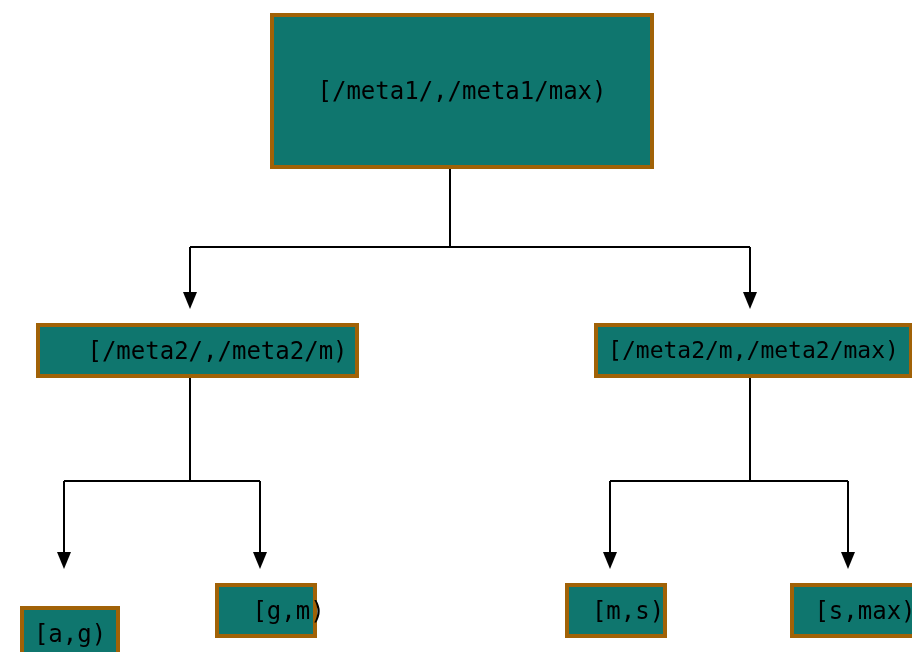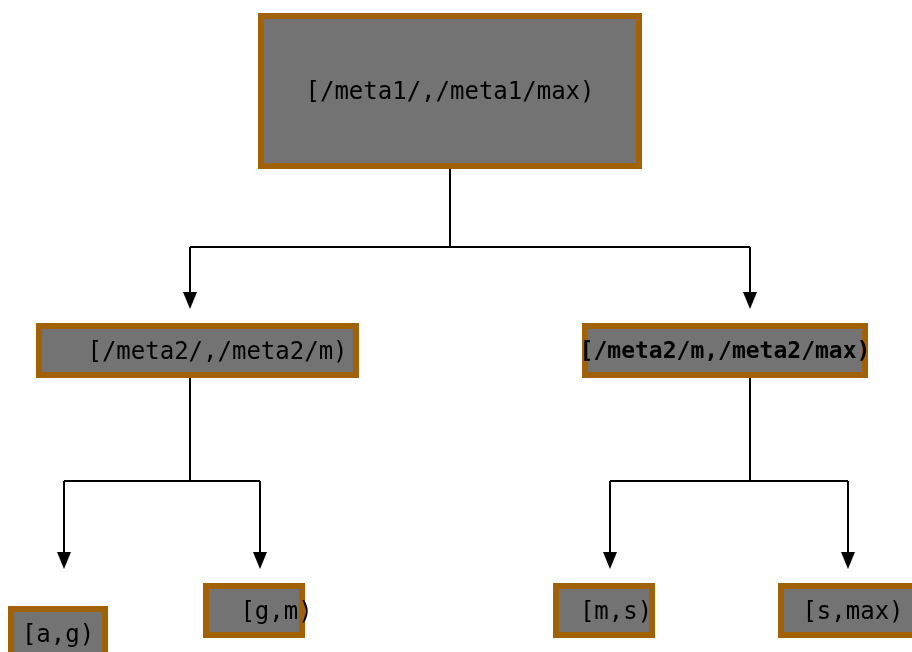--- a/index.html
+++ b/index.html
@@ -18,33 +18,34 @@
   .edges {
     position: absolute;
     left: 0;
     top: 0;
     width: 912px;
     height: 652px;
   }
   .node {
     position: absolute;
     box-sizing: border-box;
-    border: 6px solid #a16207;
-    background: #737373;
+    border: 4px solid #a16207;
+    background: #0f766e;
     color: #000000;
     display: flex;
     align-items: center;
     justify-content: center;
     font-size: 24px;
     line-height: 1;
     white-space: nowrap;
+    margin-left: 12px;
   }
   .node-root  { left: 258px; top: 13px;  width: 384px; height: 156px; }
-  .node-left  { left: 36px;  top: 323px; width: 323px; height: 55px; padding-left: 40px; }
-  .node-right { left: 582px; top: 323px; width: 286px; height: 55px; font-size: 23px; font-weight: bold; }
+  .node-left  { left: 24px;  top: 323px; width: 323px; height: 55px; padding-left: 40px; }
+  .node-right { left: 582px; top: 323px; width: 319px; height: 55px; font-size: 23px; }
   .node-ag    { left: 8px;   top: 606px; width: 100px; height: 55px; }
   .node-gm    { left: 203px; top: 583px; width: 102px; height: 55px; padding-left: 45px; }
   .node-ms    { left: 553px; top: 583px; width: 102px; height: 55px; padding-left: 24px; }
   .node-smax  { left: 778px; top: 583px; width: 150px; height: 55px; }
   .edge-line {
     stroke: #000000;
     stroke-width: 2;
     fill: none;
   }
   .arrow-head {

